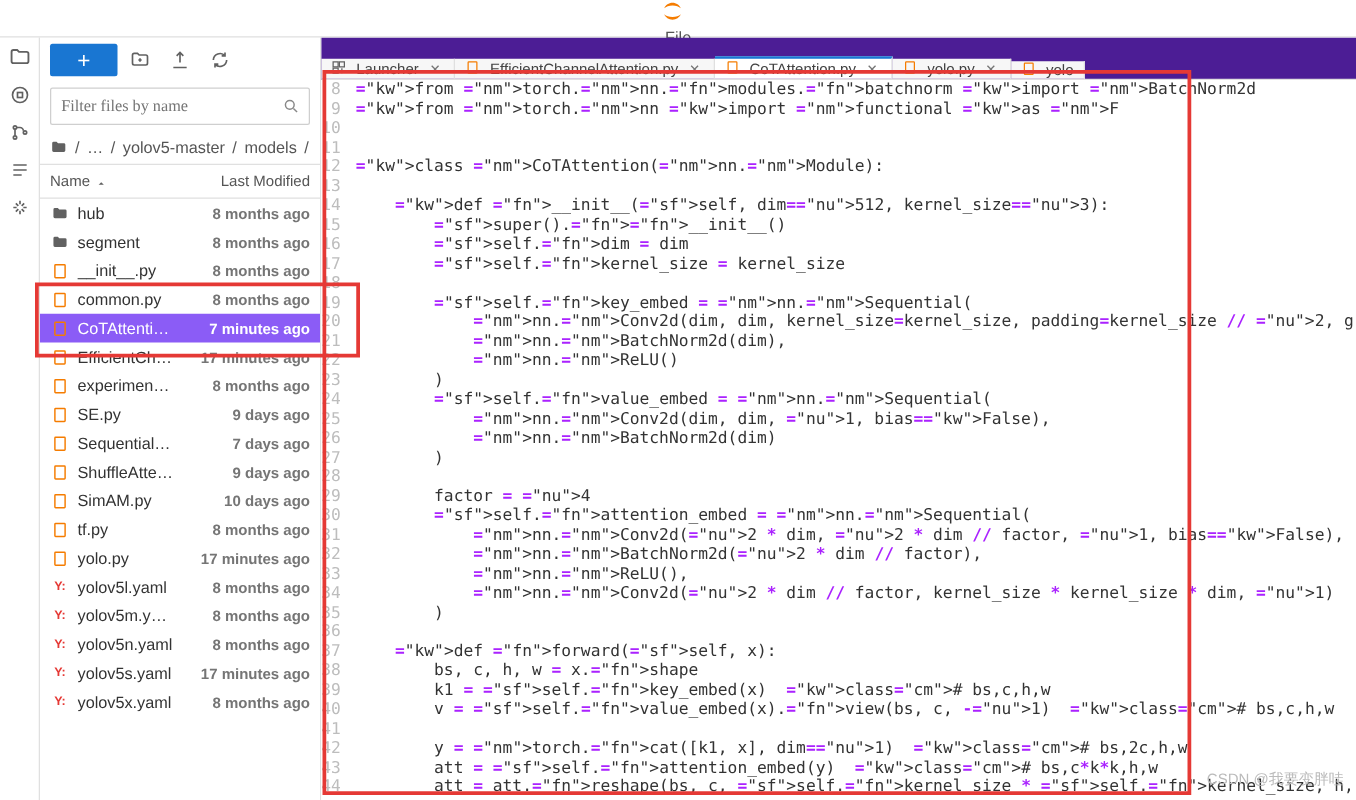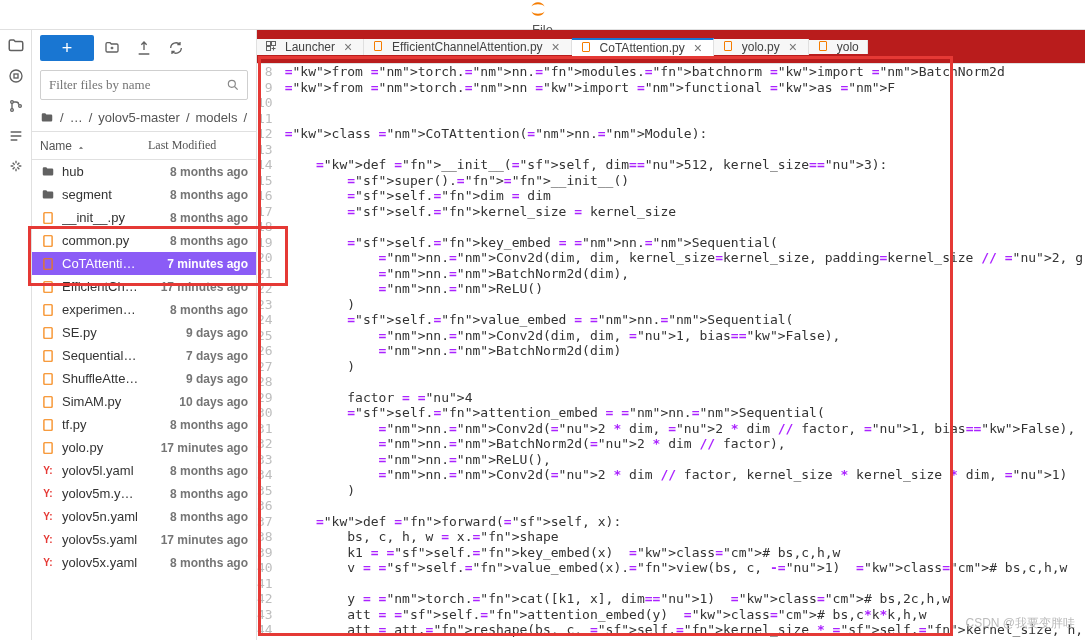--- a/index.html
+++ b/index.html
@@ -14,30 +14,30 @@
 .toolbar { height: 36px; display: flex; align-items: center; padding: 4px 8px; gap: 4px; }
 .btn-primary { background: #1976d2; color: #fff; border: none; width: 54px; height: 26px; border-radius: 2px; font-size: 18px; display: flex; align-items: center; justify-content: center; cursor: pointer; }
 .toolbar-icon { width: 28px; height: 26px; display: flex; align-items: center; justify-content: center; color: #616161; cursor: pointer; }
 .filter-wrap { position: relative; padding: 4px 8px; }
 .filter-input { width: 100%; height: 30px; border: 1px solid #cfcfcf; border-radius: 2px; padding: 0 28px 0 8px; font-size: 13px; color: #555; font-family: Liberation Serif, serif; }
 .filter-search-icon { position: absolute; right: 16px; top: 50%; transform: translateY(-50%); color: #888; }
 .breadcrumb { padding: 6px 8px; display: flex; align-items: center; gap: 6px; color: #555; font-size: 13px; }
 .breadcrumb span { cursor: pointer; }
 .file-header { display: flex; padding: 6px 8px; border-top: 1px solid #e0e0e0; border-bottom: 1px solid #e0e0e0; font-size: 12px; color: #555; }
 .file-header .name { flex: 1; display: flex; align-items: flex-end; gap: 4px; }
-.file-header .mod { width: 100px; font-family: Liberation Serif, serif; }
+.file-header .mod { text-align: right; width: 100px; }
 .file-list { flex: 1; overflow: hidden; }
 .file-row { display: flex; align-items: center; padding: 4px 8px; height: 23px; cursor: pointer; }
 .file-row.selected { background: #8b5cf6; color: #fff; }
 .file-icon { width: 16px; height: 16px; margin-right: 6px; display: flex; align-items: center; justify-content: center; flex-shrink: 0; }
 .file-name { flex: 1; white-space: nowrap; overflow: hidden; text-overflow: ellipsis; font-size: 13px; }
 .file-mod { font-size: 12px; color: #757575; width: 90px; text-align: right; font-weight: bold; }
 .file-row.selected .file-mod { color: #fff; }
 .editor-panel { flex: 1; display: flex; flex-direction: column; overflow: hidden; }
-.tabbar { height: 34px; display: flex; align-items: center; border-bottom: 1px solid #e0e0e0; background: #b91c1c; }
+.tabbar { height: 34px; display: flex; align-items: flex-end; border-bottom: 1px solid #e0e0e0; background: #4c1d95; }
 .tab { display: flex; align-items: center; padding: 0 8px; border-right: 1px solid #e0e0e0; background: #f7f7f7; gap: 6px; cursor: pointer; min-width: 0; }
 .tab.active { background: #fff; border-top: 2px solid #1976d2; }
 .tab-icon { width: 14px; height: 14px; flex-shrink: 0; }
 .tab-label { font-size: 12px; color: #424242; white-space: nowrap; overflow: hidden; text-overflow: ellipsis; }
 .tab-close { color: #757575; font-size: 14px; width: 14px; text-align: center; }
 .code-area { flex: 1; display: flex; font-family: "Menlo", "Consolas", monospace; font-size: 13px; line-height: 15.5px; overflow: hidden; background: #fff; position: relative; }
 .gutter { width: 38px; text-align: right; padding-right: 8px; color: #bdbdbd; background: #fff; user-select: none; }
 .code-content { flex: 1; white-space: pre; padding-left: 4px; color: #333; }
 .op { color: #aa22ff; font-weight: bold; }
 .highlight-red { position: absolute; border: 3px solid #e53935; pointer-events: none; z-index: 10; }

